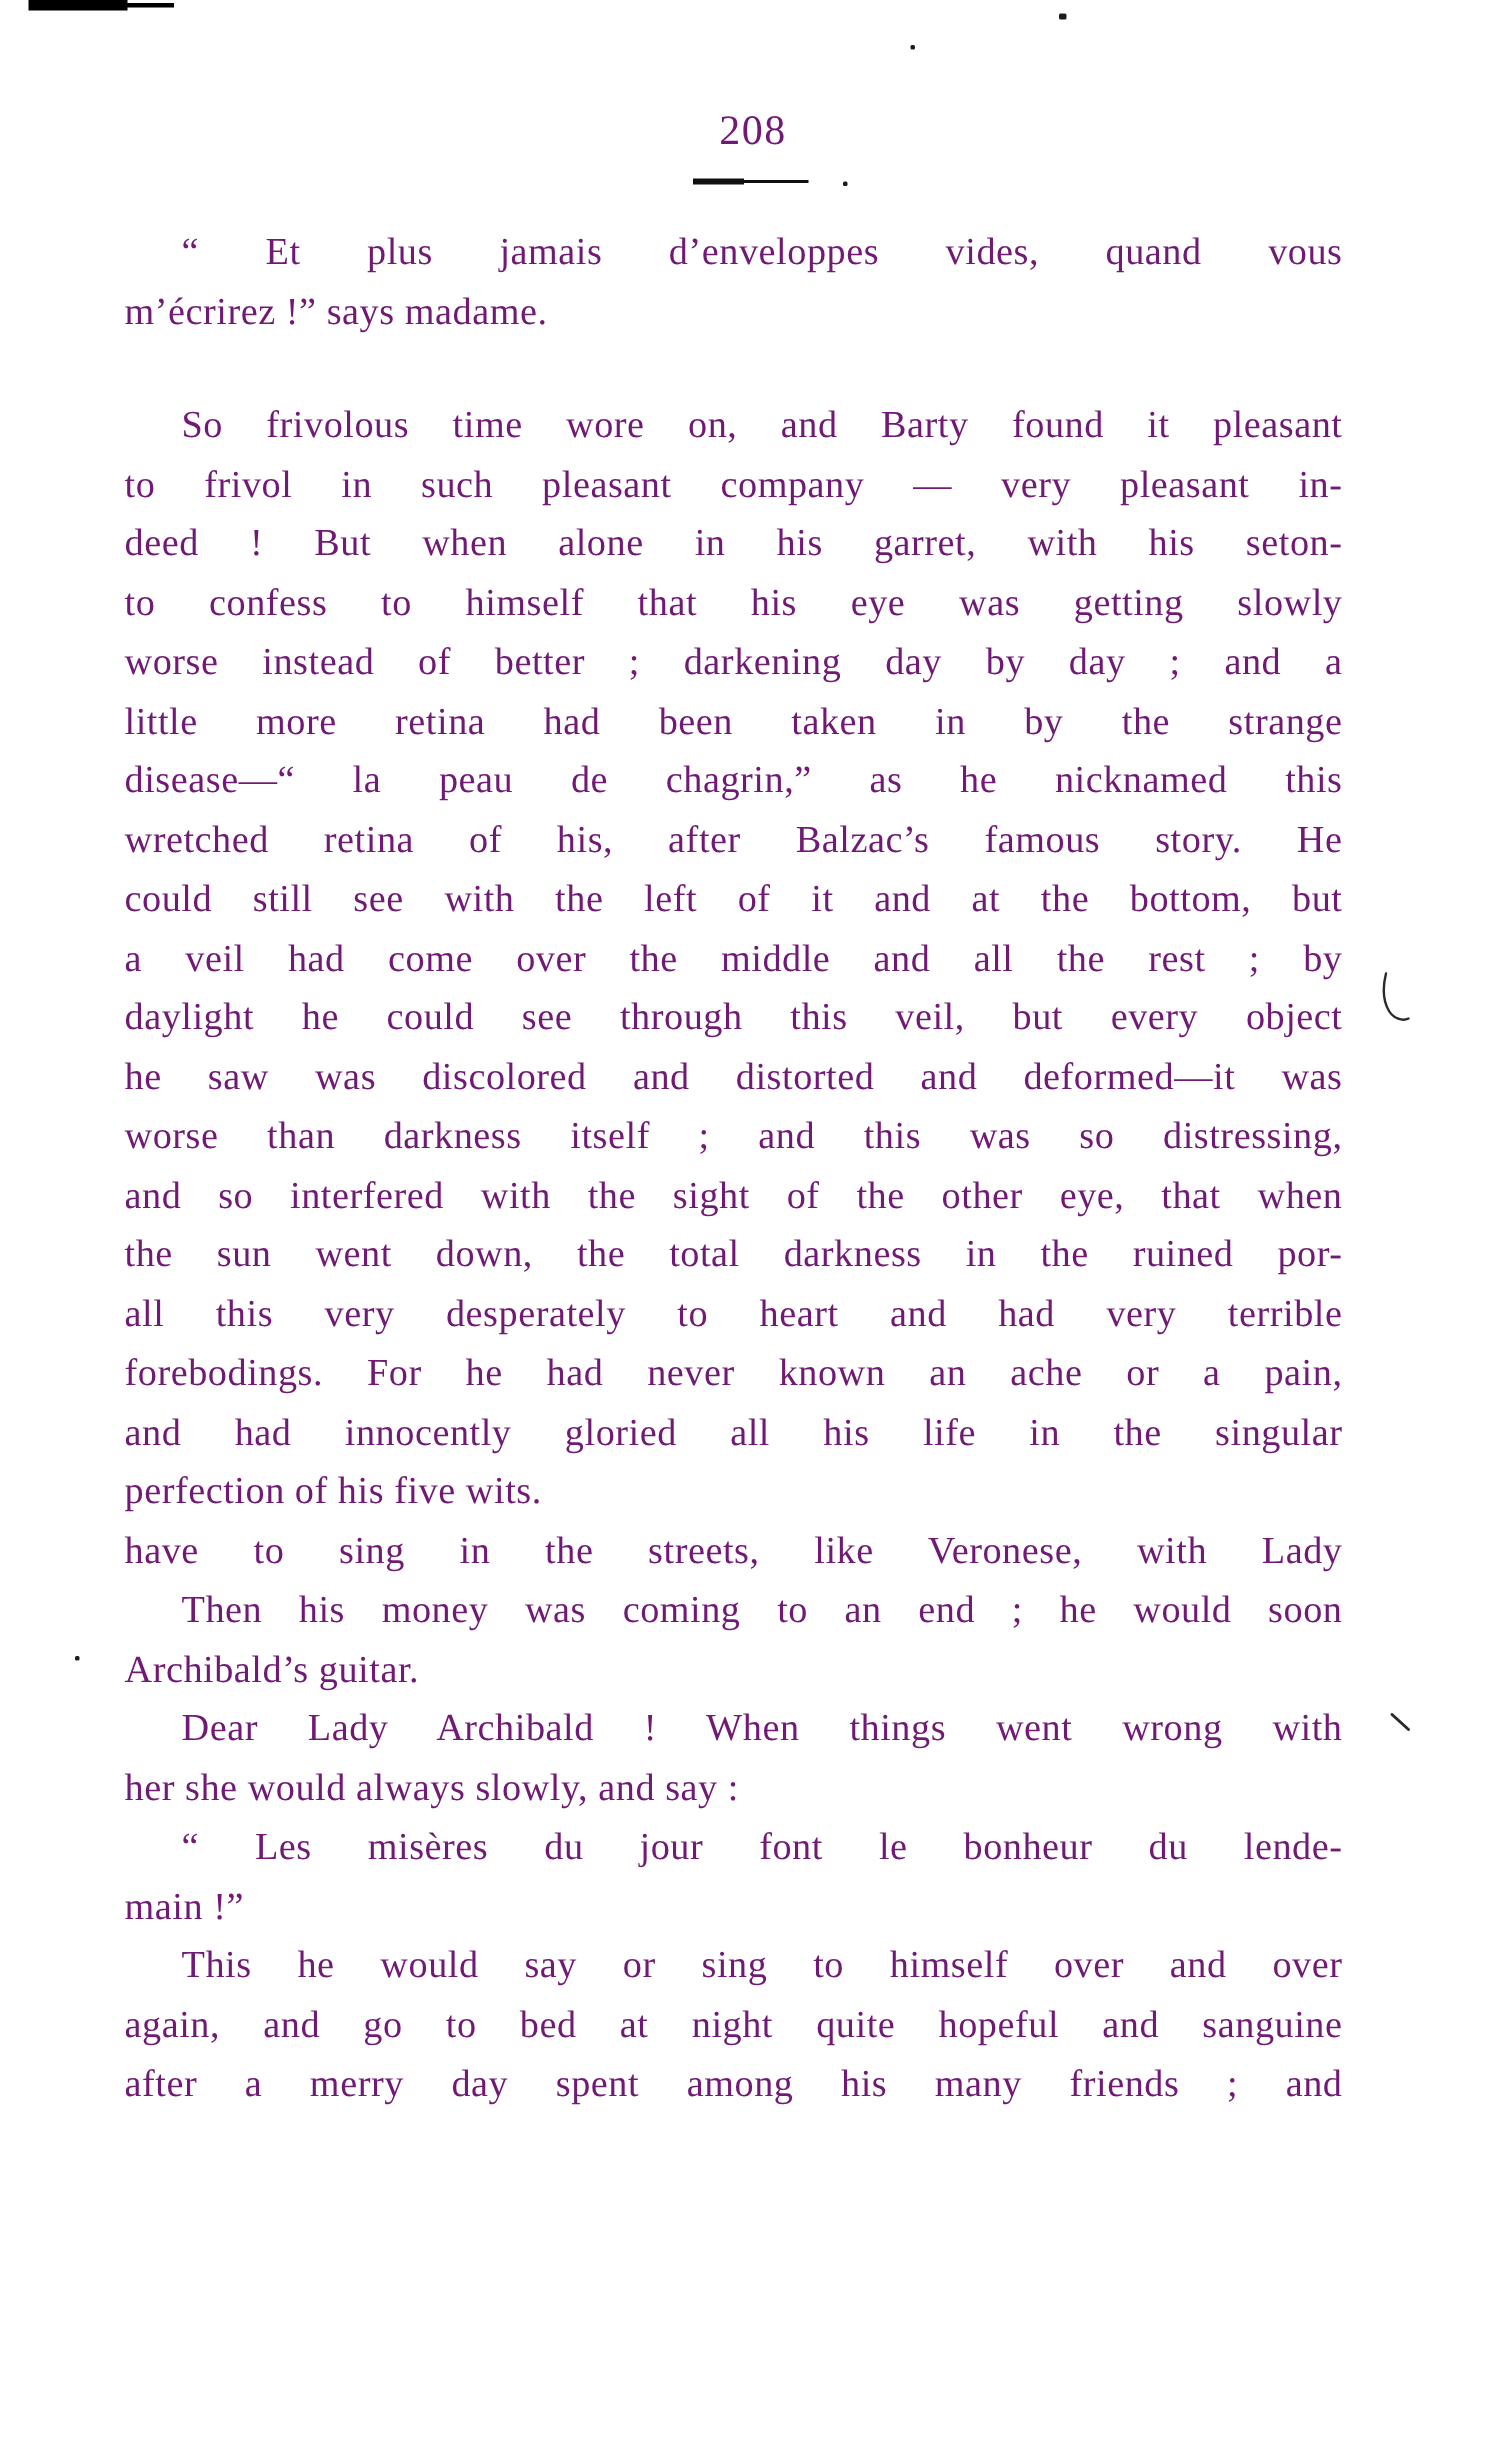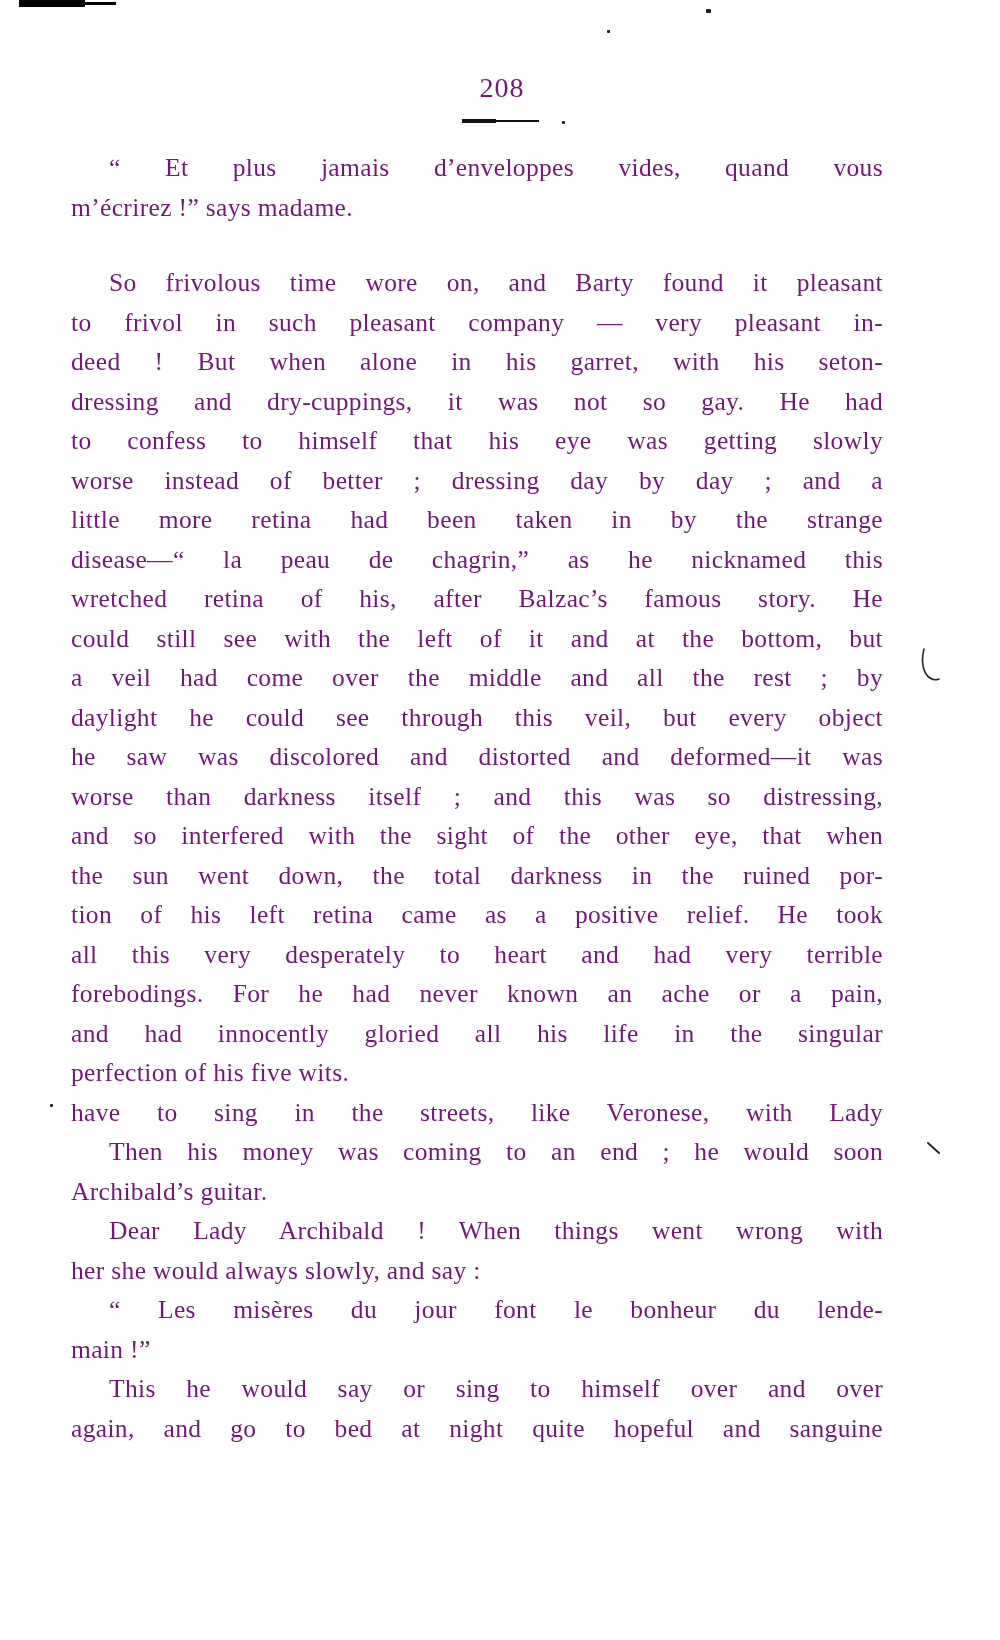--- a/index.html
+++ b/index.html
@@ -15,21 +15,21 @@
     position:absolute;top:72px;left:2px;width:1000px;
     text-align:center;font-size:28px;letter-spacing:1px;
   }
   .pagerule{
     position:absolute;top:120px;left:462px;width:77px;height:2px;
     background:#101010;
   }
   .pagerule::before{
     content:"";position:absolute;left:0;top:-1px;width:34px;height:4px;background:#101010;
   }
-  .textblock{position:absolute;left:71px;width:812px;}
+  .textblock{position:absolute;left:83px;width:812px;}
   .opening{top:148px;}
   .bodytext{top:263px;}
   .ln{
     font-size:25.5px;line-height:39.5px;
     letter-spacing:0.35px;
     text-align:justify;text-align-last:justify;
   }
   .ln.end{text-align-last:left;}
   .ln.indent{text-indent:38px;}
   .speck{position:absolute;background:#1c1c1c;border-radius:1px;}
@@ -50,34 +50,32 @@
 
   <div class="textblock opening">
     <div class="ln indent">“ Et plus jamais d’enveloppes vides, quand vous</div>
     <div class="ln end">m’écrirez !” says madame.</div>
   </div>
 
   <div class="textblock bodytext">
     <div class="ln indent">So frivolous time wore on, and Barty found it pleasant</div>
     <div class="ln">to frivol in such pleasant company — very pleasant in-</div>
     <div class="ln">deed ! But when alone in his garret, with his seton-</div>
-    <div class="ln">dressing and dry-cuppings, it was not so gay. He had</div>
     <div class="ln">to confess to himself that his eye was getting slowly</div>
-    <div class="ln">worse instead of better ; dressing day by day ; and a</div>
+    <div class="ln">worse instead of better ; darkening day by day ; and a</div>
     <div class="ln">little more retina had been taken in by the strange</div>
     <div class="ln">disease—“ la peau de chagrin,” as he nicknamed this</div>
     <div class="ln">wretched retina of his, after Balzac’s famous story. He</div>
     <div class="ln">could still see with the left of it and at the bottom, but</div>
     <div class="ln">a veil had come over the middle and all the rest ; by</div>
     <div class="ln">daylight he could see through this veil, but every object</div>
     <div class="ln">he saw was discolored and distorted and deformed—it was</div>
     <div class="ln">worse than darkness itself ; and this was so distressing,</div>
     <div class="ln">and so interfered with the sight of the other eye, that when</div>
     <div class="ln">the sun went down, the total darkness in the ruined por-</div>
-    <div class="ln">tion of his left retina came as a positive relief. He took</div>
     <div class="ln">all this very desperately to heart and had very terrible</div>
     <div class="ln">forebodings. For he had never known an ache or a pain,</div>
     <div class="ln">and had innocently gloried all his life in the singular</div>
     <div class="ln end">perfection of his five wits.</div>
 
     <div class="ln">have to sing in the streets, like Veronese, with Lady</div>
     <div class="ln indent">Then his money was coming to an end ; he would soon</div>
     <div class="ln end">Archibald’s guitar.</div>
 
     <div class="ln indent">Dear Lady Archibald ! When things went wrong with</div>

